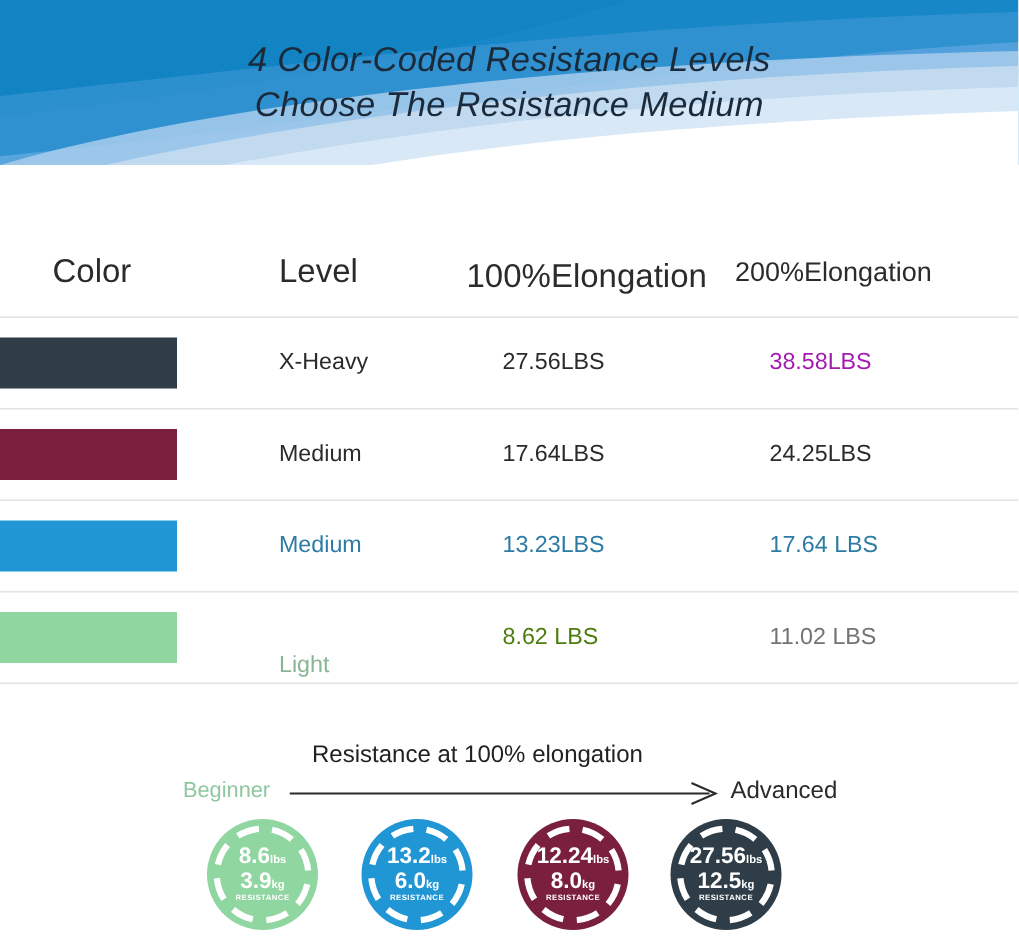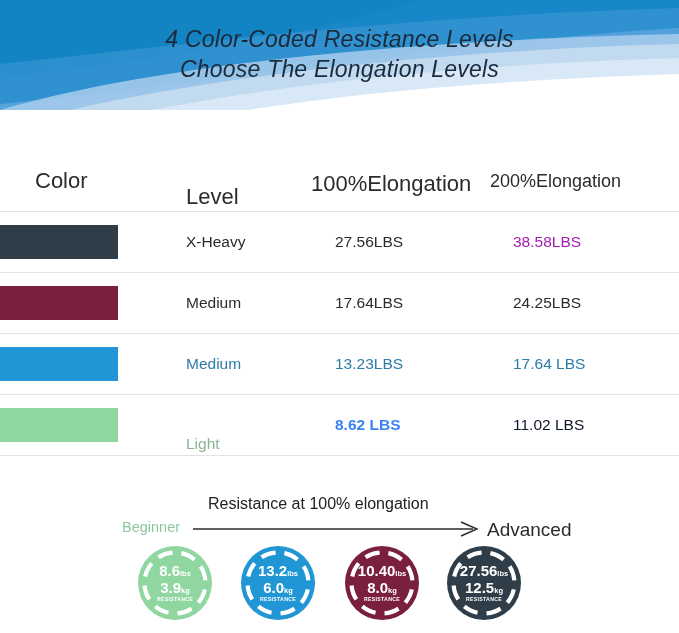--- a/index.html
+++ b/index.html
@@ -63,21 +63,21 @@
   }
   .th {
     position: absolute;
     top: 58px;
     font-size: 20px;
     color: #2b2b2b;
     font-weight: 400;
     white-space: nowrap;
   }
   .th.col-color  { left: 35px; font-size: 22px; }
-  .th.col-level  { left: 186px; font-size: 22px; margin-top: 16px; }
+  .th.col-level  { left: 186px; font-size: 22px; }
   .th.col-e100   { left: 311px; font-size: 22px; top: 61px; }
   .th.col-e200   { left: 490px; font-size: 18px; top: 61px; }
 
   .divider {
     position: absolute;
     left: 0;
     width: 679px;
     height: 1px;
     background: #e2e2e4;
   }
@@ -125,21 +125,21 @@
     left: 122px;
     top: 24px;
     font-size: 14.5px;
     color: #8ec7a0;
     white-space: nowrap;
   }
   .scale-adv {
     position: absolute;
     left: 487px;
     top: 24px;
-    font-size: 19px;
+    font-size: 16px;
     color: #2b2b2b;
     white-space: nowrap;
   }
   .scale-arrow {
     position: absolute;
     left: 193px;
     top: 26px;
     width: 290px;
     height: 16px;
   }
@@ -200,21 +200,21 @@
       <path d="M0,64 C190,44 400,16 679,8 L679,52 C430,60 200,86 0,104 Z" fill="#4d9edb" opacity="0.45"></path>
       <path d="M0,110 L0,88 C230,56 470,30 679,24 L679,110 Z" fill="#ffffff" opacity="0.0"></path>
       <path d="M0,110 C150,66 400,40 679,34 L679,110 Z" fill="#a8cdec" opacity="0.85"></path>
       <path d="M70,110 C230,74 450,50 679,44 L679,110 Z" fill="#c5dcf0" opacity="0.9"></path>
       <path d="M150,110 C300,82 470,64 679,58 L679,110 Z" fill="#d9e9f7" opacity="0.95"></path>
       <path d="M248,110 C360,92 500,80 679,74 L679,110 Z" fill="#ffffff"></path>
       <path d="M0,104 L679,66 L679,110 L0,110 Z" fill="none"></path>
     </svg>
     <div class="banner-title">
       <span>4 Color-Coded Resistance Levels</span>
-      <span class="line2">Choose The Elongation Levels</span>
+      <span class="line2">Choose The Resistance Medium</span>
     </div>
   </div>
 
   <div class="table">
 
     <div class="thead">
       <div class="th col-color">Color</div>
       <div class="th col-level">Level</div>
       <div class="th col-e100">100%Elongation</div>
       <div class="th col-e200">200%Elongation</div>
@@ -239,22 +239,22 @@
         <div class="row">
           <div class="swatch" style="background: rgb(33, 150, 212);"></div>
           <div class="cell level" style="color: rgb(45, 124, 166);">Medium</div>
           <div class="cell e100" style="color: rgb(45, 124, 166);">13.23LBS</div>
           <div class="cell e200" style="color: rgb(45, 124, 166);">17.64 LBS</div>
           <div class="divider" style="top: 60px;"></div>
         </div>
         <div class="row">
           <div class="swatch" style="background: rgb(143, 214, 160);"></div>
           <div class="cell level" style="color: rgb(138, 181, 148); margin-top: 19px;">Light</div>
-          <div class="cell e100" style="color: #3b82f6; font-weight: bold;">8.62 LBS</div>
-          <div class="cell e200" style="color: #0f172a;">11.02 LBS</div>
+          <div class="cell e100" style="color: #4d7c0f;">8.62 LBS</div>
+          <div class="cell e200" style="color: #737373;">11.02 LBS</div>
           <div class="divider" style="top: 60px;"></div>
         </div>
       </div>
   </div>
 
   <div class="scale">
     <div class="scale-caption">Resistance at 100% elongation</div>
     <div class="scale-begin">Beginner</div>
     <div class="scale-adv">Advanced</div>
     <svg class="scale-arrow" viewBox="0 0 290 16">
@@ -285,21 +285,21 @@
           <div class="dial-kg"><span>6.0</span><span class="dial-unit">kg</span></div>
           <div class="dial-res">RESISTANCE</div>
         </div>
       </div>
       <div class="dial" style="left: 344px;">
         <svg viewBox="0 0 76 76">
           <circle cx="38" cy="38" r="37" fill="#7a1f3d"></circle>
           <circle cx="38" cy="38" r="30.5" fill="none" stroke="#ffffff" stroke-width="4.2" stroke-dasharray="14.85 9.10" transform="rotate(-78 38 38)"></circle>
         </svg>
         <div class="dial-text">
-          <div class="dial-lbs"><span>10.40</span><span class="dial-unit">lbs</span></div>
+          <div class="dial-lbs"><span>12.24</span><span class="dial-unit">lbs</span></div>
           <div class="dial-kg"><span>8.0</span><span class="dial-unit">kg</span></div>
           <div class="dial-res">RESISTANCE</div>
         </div>
       </div>
       <div class="dial" style="left: 446px;">
         <svg viewBox="0 0 76 76">
           <circle cx="38" cy="38" r="37" fill="#2e3d47"></circle>
           <circle cx="38" cy="38" r="30.5" fill="none" stroke="#ffffff" stroke-width="4.2" stroke-dasharray="14.85 9.10" transform="rotate(-78 38 38)"></circle>
         </svg>
         <div class="dial-text">

